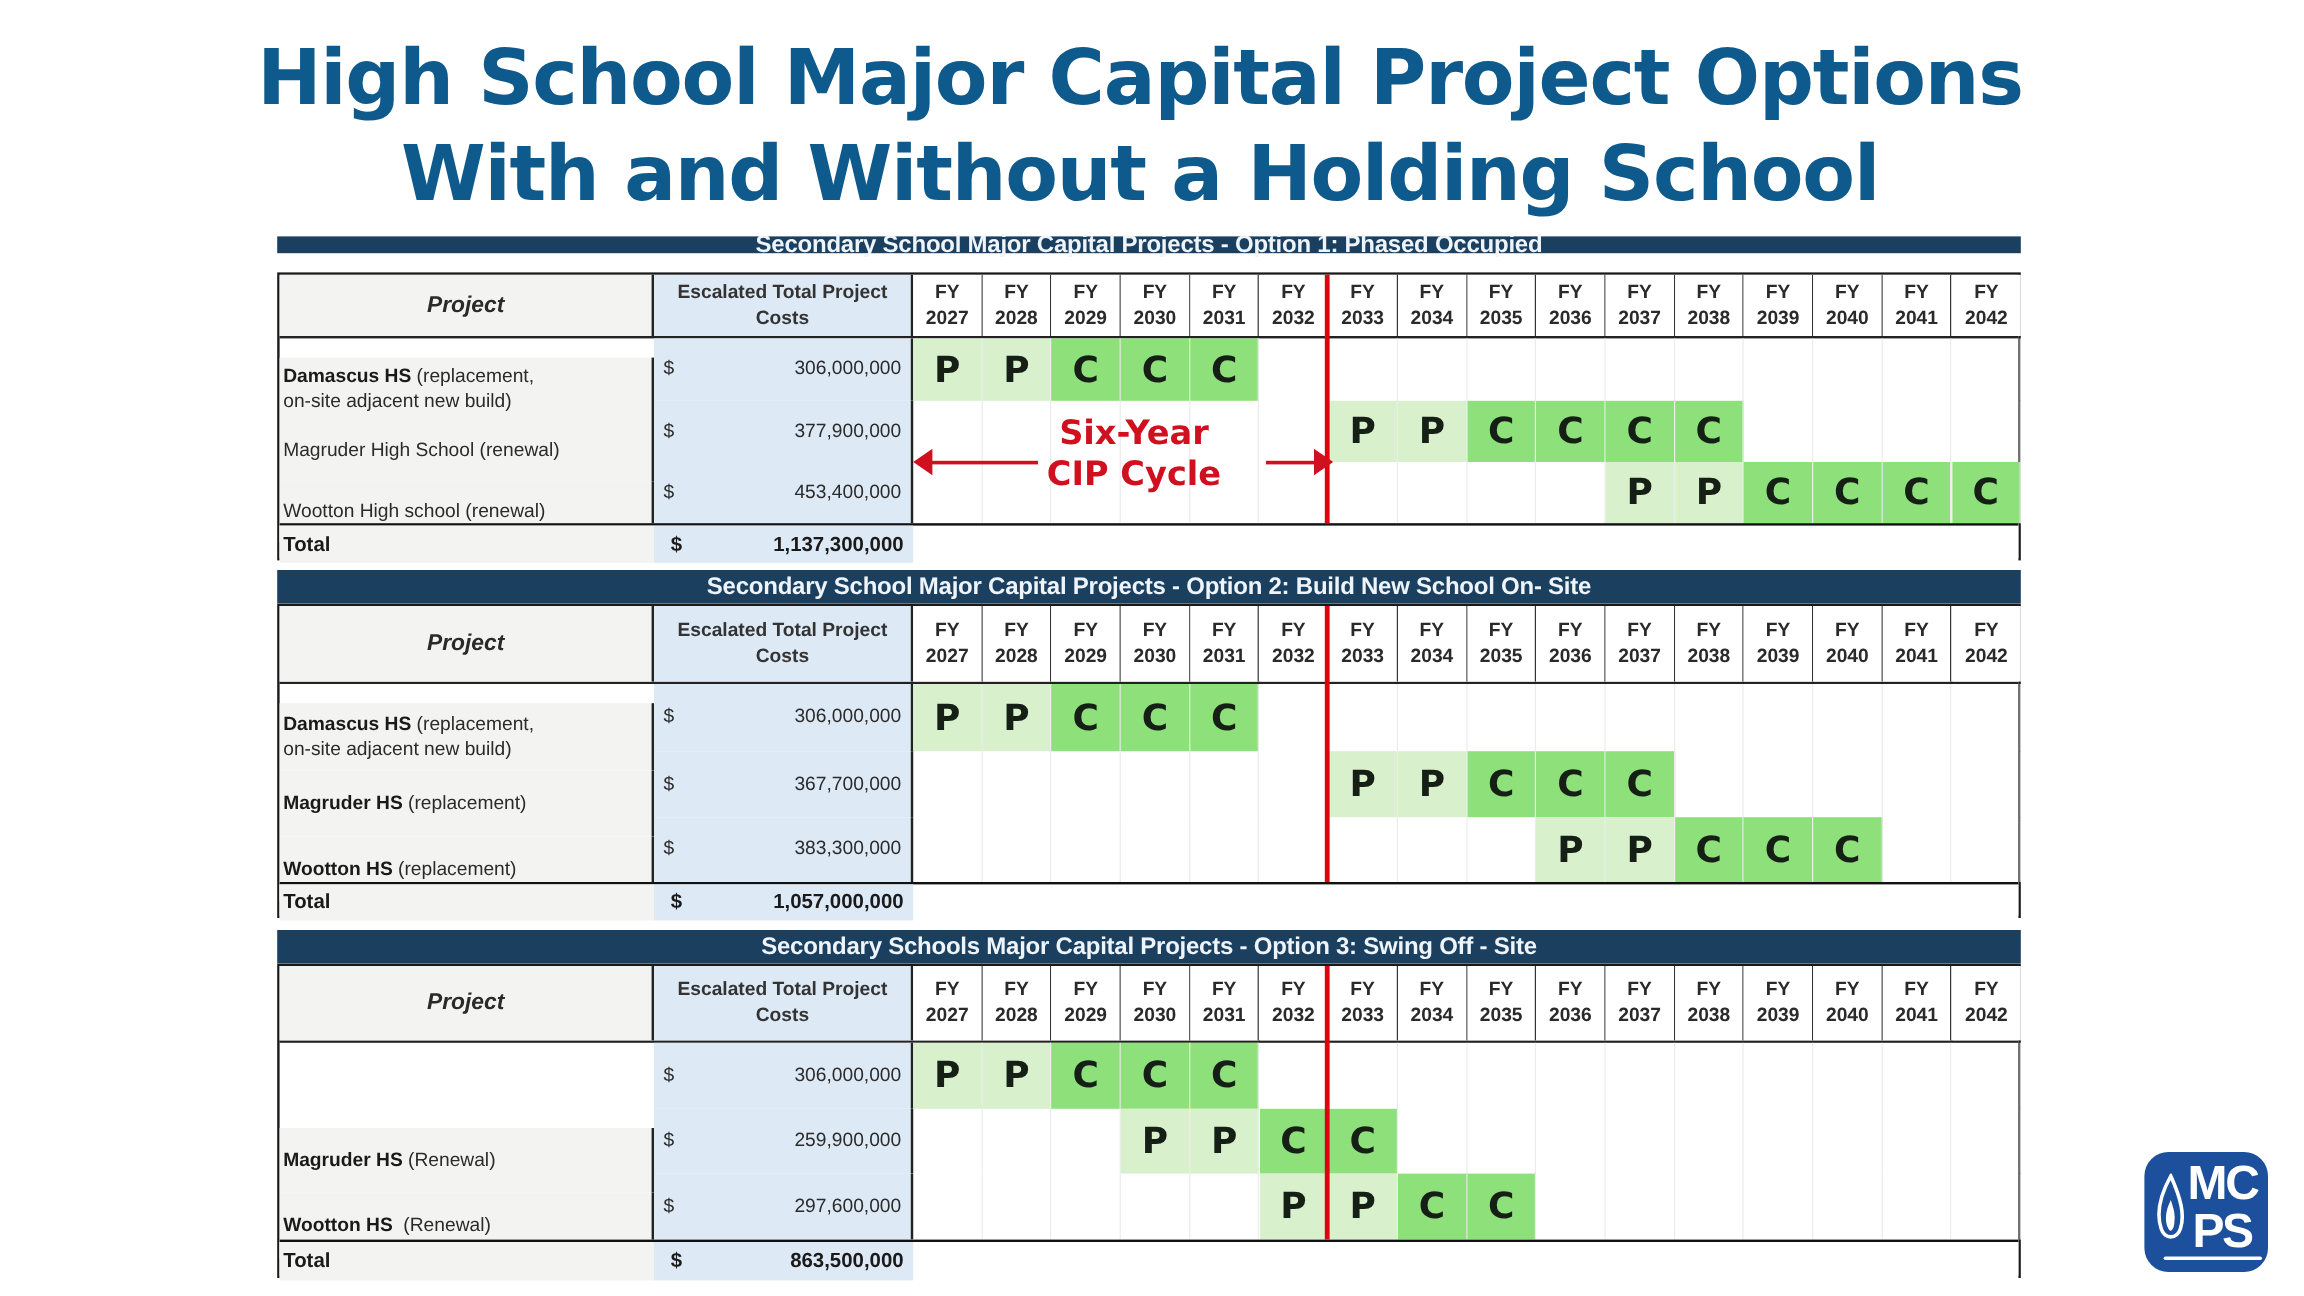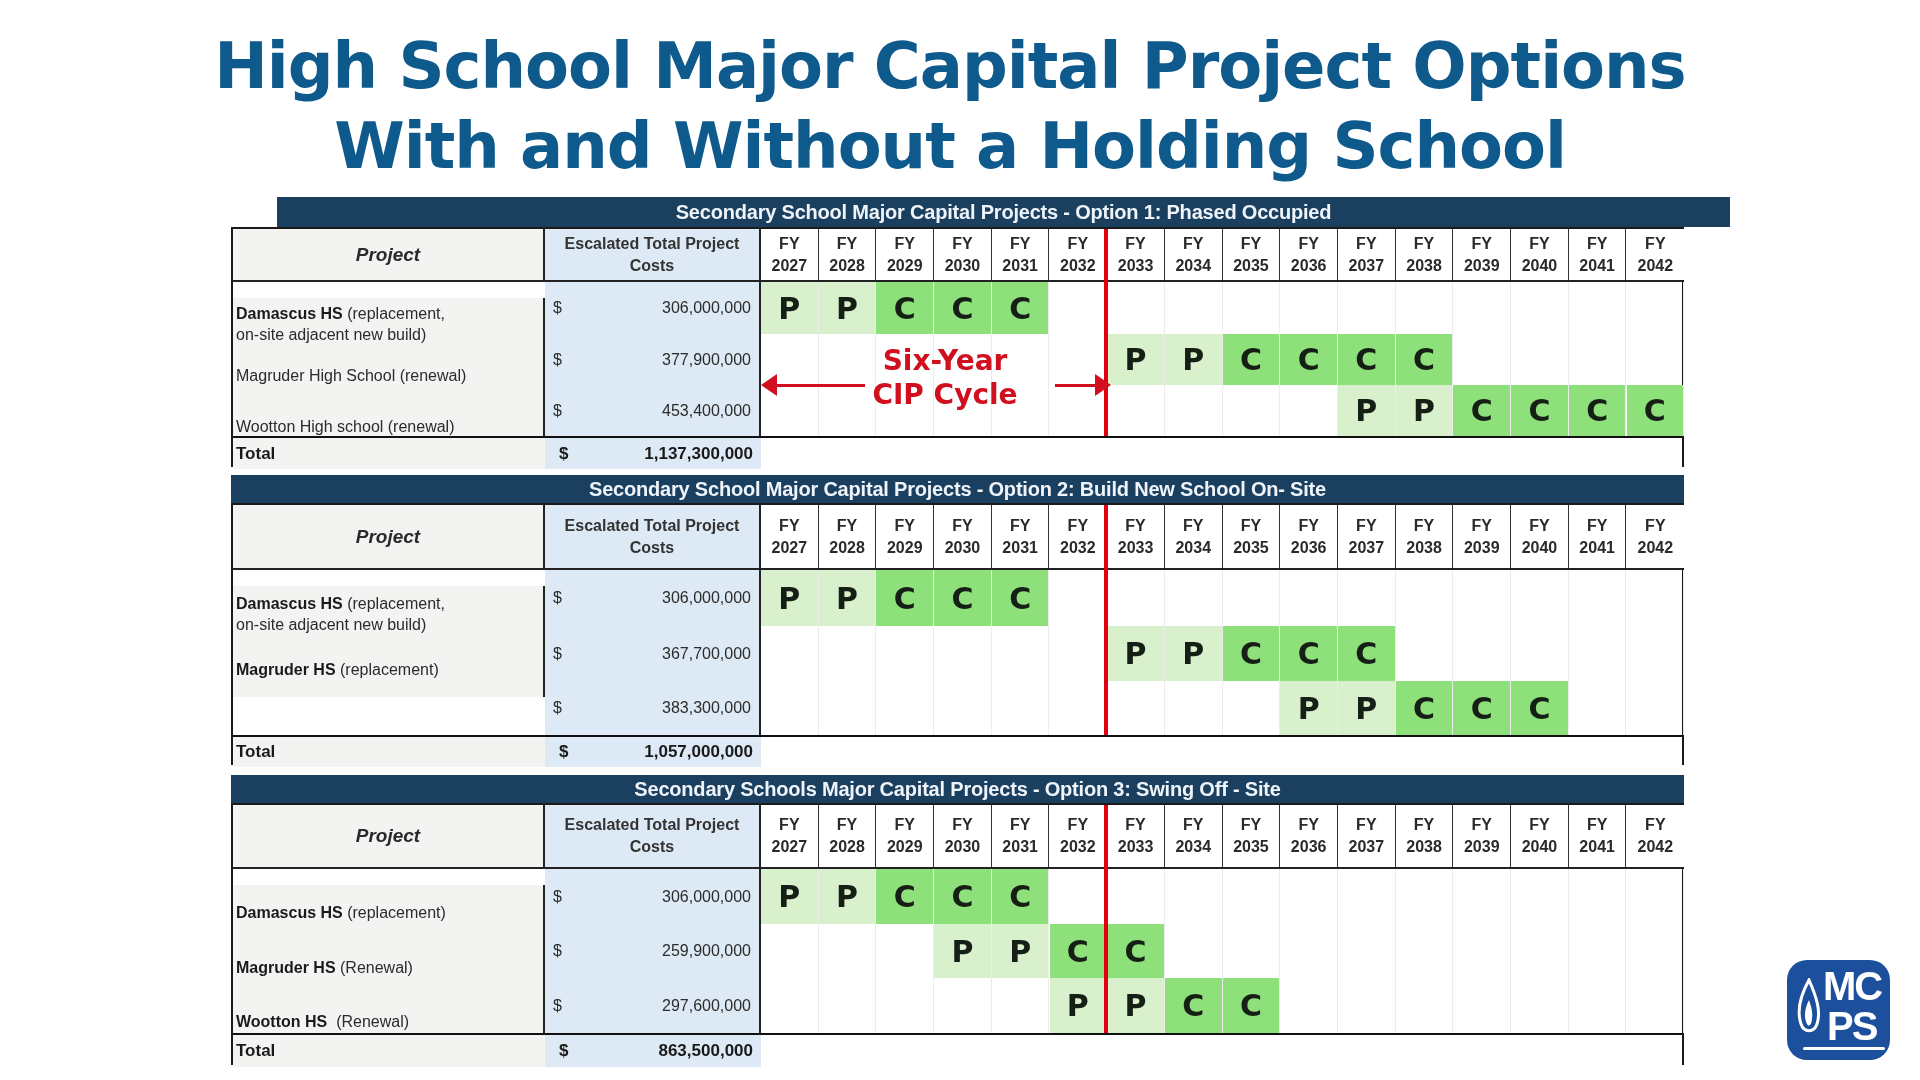--- a/index.html
+++ b/index.html
@@ -64,21 +64,21 @@
   .logo .wave { position:absolute; left:16px; bottom:10px; width:82px; height:3px; background:#fff; border-radius:2px; }
 </style>
 </head>
 <body>
 
 <div class="title t1">High School Major Capital Project Options</div>
 <div class="title t2">With and Without a Holding School</div>
 
 <div id="tables-root">
     <div class="tbl" style="top: 197px;">
-      <div class="tbl-head" style="height: 30px; margin-left: 46px;">Secondary School Major Capital Projects - Option 1: Phased Occupied</div>
+      <div class="tbl-head" style="height: 14px;">Secondary School Major Capital Projects - Option 1: Phased Occupied</div>
       <div class="grid" style="top: 30px; height: 240px;">
         <div class="colhdr" style="top: 0px; height: 53px;">
           <div class="cell proj-col hdr-proj" style="top: 0px; height: 100%;">Project</div>
           <div class="cell cost-col hdr-cost" style="top: 0px; height: 100%;">
             <div>
               <div>Escalated Total Project</div>
               <div>Costs</div>
             </div>
           </div>
           <div class="cell fy" style="left: 528px; top: 0px; height: 100%;">
@@ -360,20 +360,25 @@
         <div class="cell yr P" style="left: 874.2px; top: 121px; height: 55px;">P</div>
         <div class="cell yr P" style="left: 931.9px; top: 121px; height: 55px;">P</div>
         <div class="cell yr C" style="left: 989.6px; top: 121px; height: 55px;">C</div>
         <div class="cell yr C" style="left: 1047.3px; top: 121px; height: 55px;">C</div>
         <div class="cell yr C" style="left: 1105px; top: 121px; height: 55px;">C</div>
         <div class="cell yr" style="left: 1162.7px; top: 121px; height: 55px;"></div>
         <div class="cell yr" style="left: 1220.4px; top: 121px; height: 55px;"></div>
         <div class="cell yr" style="left: 1278.1px; top: 121px; height: 55px;"></div>
         <div class="cell yr" style="left: 1335.8px; top: 121px; height: 55px;"></div>
         <div class="cell yr" style="left: 1393.5px; top: 121px; height: 55px;"></div>
+        <div class="cell proj-col row-name" style="top: 176px; height: 54px;">
+          <div>
+            <div><b>Wootton HS</b><span style="white-space: pre;"> (replacement)</span></div>
+          </div>
+        </div>
         <div class="cell cost-col row-cost" style="top: 176px; height: 54px;">
           <span>$</span>
           <span>383,300,000</span>
         </div>
         <div class="cell yr" style="left: 528px; top: 176px; height: 54px;"></div>
         <div class="cell yr" style="left: 585.7px; top: 176px; height: 54px;"></div>
         <div class="cell yr" style="left: 643.4px; top: 176px; height: 54px;"></div>
         <div class="cell yr" style="left: 701.1px; top: 176px; height: 54px;"></div>
         <div class="cell yr" style="left: 758.8px; top: 176px; height: 54px;"></div>
         <div class="cell yr" style="left: 816.5px; top: 176px; height: 54px;"></div>
@@ -466,25 +471,20 @@
           </div>
           <div class="cell fy" style="left: 1335.8px; top: 0px; height: 100%;">
             <div>FY</div>
             <div>2041</div>
           </div>
           <div class="cell fy" style="left: 1393.5px; top: 0px; height: 100%;">
             <div>FY</div>
             <div>2042</div>
           </div>
         </div>
-        <div class="cell proj-col row-name" style="top: 64px; height: 55px;">
-          <div>
-            <div><b>Damascus HS</b><span style="white-space: pre;"> (replacement)</span></div>
-          </div>
-        </div>
         <div class="cell cost-col row-cost" style="top: 64px; height: 55px;">
           <span>$</span>
           <span>306,000,000</span>
         </div>
         <div class="cell yr P" style="left: 528px; top: 64px; height: 55px;">P</div>
         <div class="cell yr P" style="left: 585.7px; top: 64px; height: 55px;">P</div>
         <div class="cell yr C" style="left: 643.4px; top: 64px; height: 55px;">C</div>
         <div class="cell yr C" style="left: 701.1px; top: 64px; height: 55px;">C</div>
         <div class="cell yr C" style="left: 758.8px; top: 64px; height: 55px;">C</div>
         <div class="cell yr" style="left: 816.5px; top: 64px; height: 55px;"></div>

